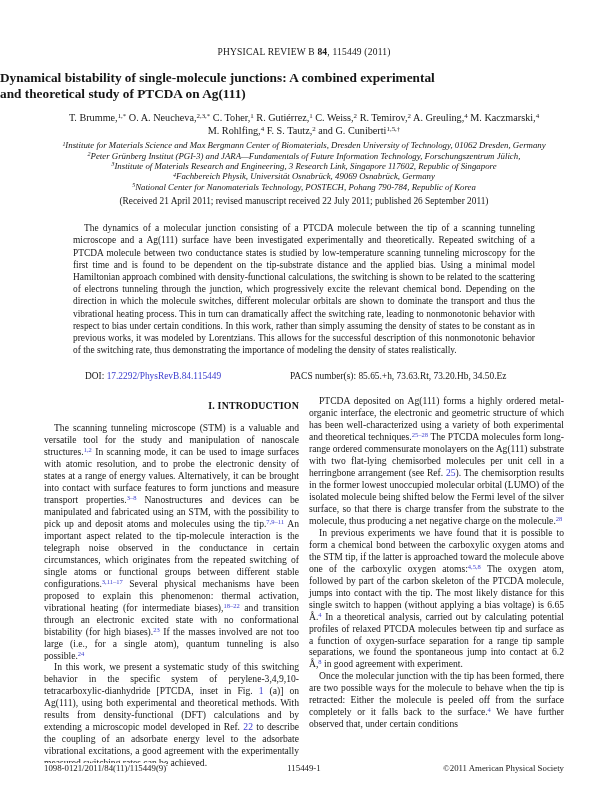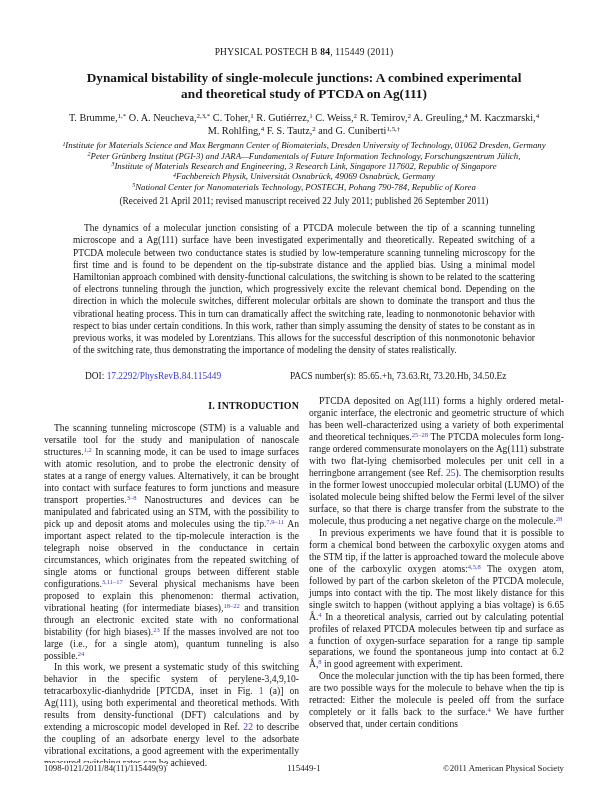--- a/index.html
+++ b/index.html
@@ -14,21 +14,21 @@
   }
   .running-head {
     padding-top:47px;
     text-align:center;
     font-size:9.5px;
     letter-spacing:0.2px;
   }
   .running-head b { font-weight:bold; }
   .title {
     margin-top:13px;
-    text-align:center;
+    text-align:left;
     font-weight:bold;
     font-size:13.3px;
     line-height:15.6px;
   }
   .authors {
     margin-top:10px;
     text-align:center;
     font-size:10.2px;
     line-height:13px;
   }
@@ -94,21 +94,21 @@
     font-size:8.8px;
   }
   .footer .center { position:absolute; left:0; right:0; text-align:center; }
   .footer .left, .footer .right { position:relative; z-index:1; background:#fff; }
 </style>
 </head>
 <body>
 
 <div class="page">
 
-  <div class="running-head"><span>PHYSICAL POSTECH B </span><b>84</b><span>, 115449 (2011)</span></div>
+  <div class="running-head"><span>PHYSICAL REVIEW B </span><b>84</b><span>, 115449 (2011)</span></div>
 
   <div class="title">
     <div>Dynamical bistability of single-molecule junctions: A combined experimental</div>
     <div>and theoretical study of PTCDA on Ag(111)</div>
   </div>
 
   <div class="authors">
     <div>T. Brumme,<sup class="plain">1,*</sup> O. A. Neucheva,<sup class="plain">2,3,*</sup> C. Toher,<sup class="plain">1</sup> R. Gutiérrez,<sup class="plain">1</sup> C. Weiss,<sup class="plain">2</sup> R. Temirov,<sup class="plain">2</sup> A. Greuling,<sup class="plain">4</sup> M. Kaczmarski,<sup class="plain">4</sup></div>
     <div>M. Rohlfing,<sup class="plain">4</sup> F. S. Tautz,<sup class="plain">2</sup> and G. Cuniberti<sup class="plain">1,5,†</sup></div>
   </div>

